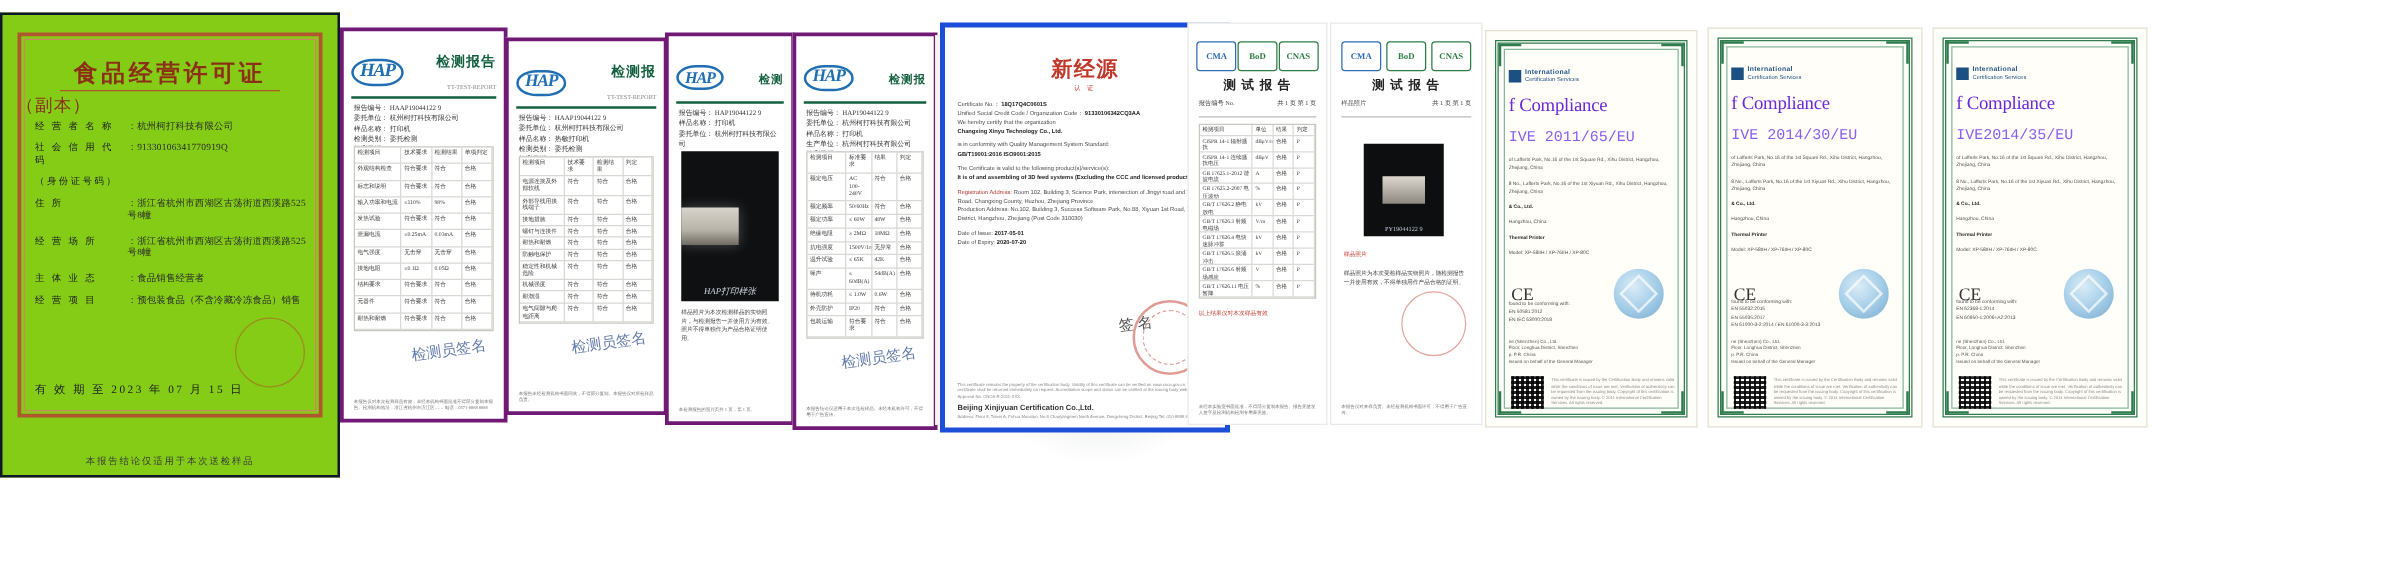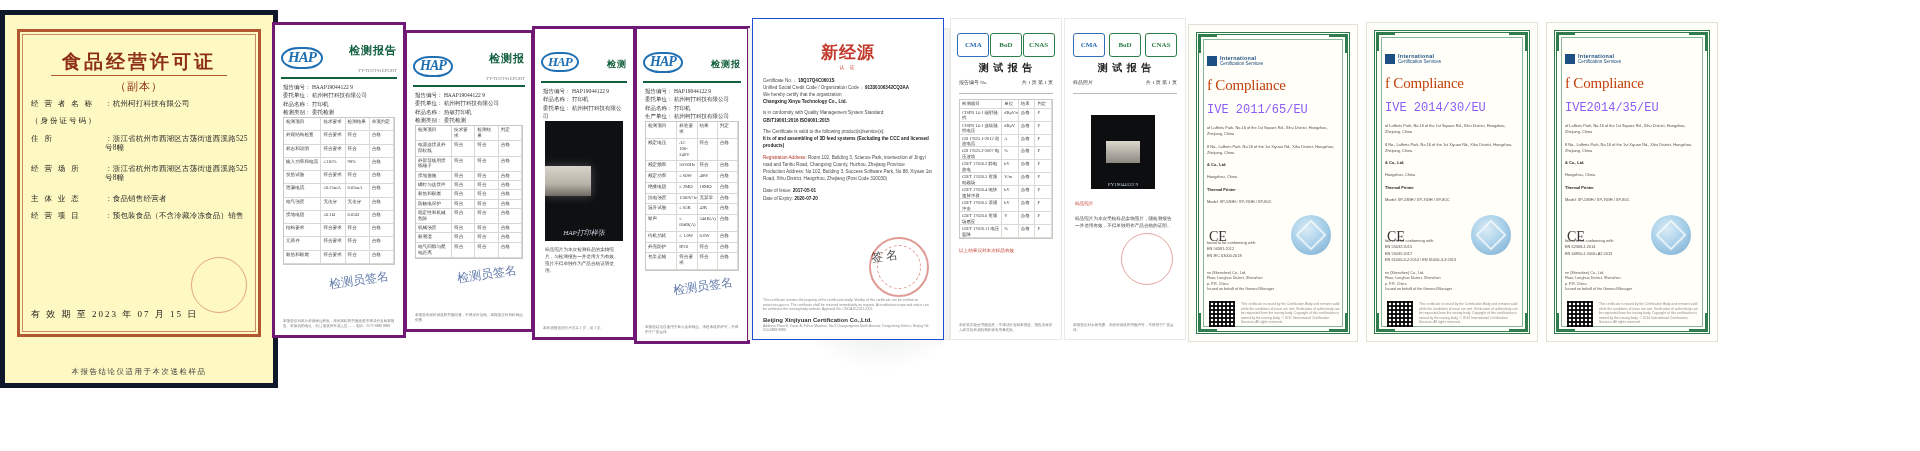--- a/index.html
+++ b/index.html
@@ -25,22 +25,22 @@
   .doc {
     position: absolute;
     top: 0;
     background: #fdfdfb;
     overflow: hidden;
   }
 
   
   .lic {
     left: 0; top: 10px; width: 268px; height: 368px;
-    background: #fef9c3;
-    border: 5px solid #0f172a;
+    background: #84cc16;
+    border: 2px solid #0f172a;
   }
   .lic-frame {
     position: absolute;
     left: 12px; top: 14px; right: 12px; bottom: 46px;
     border: 2px solid #b0572f;
     box-shadow: inset 0 0 0 1px #b0572f;
   }
   .lic-frame::after {
     content: "";
     position: absolute;
@@ -58,25 +58,26 @@
     color: #8d2f17;
   }
   .lic-title-underline {
     position: absolute;
     left: 46px; right: 46px; top: 60px;
     height: 1px; background: #b0572f;
   }
   .lic-sub {
     position: absolute;
     left: 0; right: 0; top: 64px;
-    text-align: center;
-    font-family: "Liberation Serif", serif;
-    font-size: 11px;
+    text-align: left;
+    font-family: "Liberation Serif", serif;
+    font-size: 14px;
     color: #8d2f17;
     letter-spacing: 1px;
+    padding-left: 11px;
   }
   .lic-rows {
     position: absolute;
     left: 26px; right: 20px; top: 84px;
   }
   .lic-row {
     display: flex;
     align-items: flex-start;
     margin-bottom: 8px;
     font-family: "Liberation Serif", serif;
@@ -211,21 +212,22 @@
   }
   .hap-note {
     position: absolute; left: 10px; right: 10px; top: 218px;
     font-family: "Liberation Serif", serif;
     font-size: 4.6px; color: #444; line-height: 1.5;
   }
 
   
   .qms {
     background: #ffffff;
-    border: 1px solid #1d4ed8;
+    border: 4px solid #1d4ed8;
+    padding-left: 34px;
   }
   .qms-logo {
     position: absolute; left: 50%; transform: translateX(-50%);
     top: 22px; text-align: center;
   }
   .qms-logo .cn {
     font-family: "Liberation Serif", serif;
     font-size: 17px; font-weight: bold; color: #c0392b;
     letter-spacing: 1px;
   }
@@ -377,21 +379,21 @@
     width: 10px; height: 10px; background: #1c4f82; flex: 0 0 10px;
   }
   .eu-head .txt {
     font-family: "Liberation Sans", sans-serif;
     font-size: 4.6px; color: #1c4f82; line-height: 1.2;
   }
   .eu-head .txt b { font-size: 5.4px; display: block; letter-spacing: .3px; }
   .eu-title {
     position: absolute; left: 18px; right: 14px; top: 52px;
     font-family: "Liberation Serif", serif;
-    font-size: 15px; color: #c2410c; letter-spacing: -.2px;
+    font-size: 15px; color: #6d28d9; letter-spacing: -.2px;
   }
   .eu-sub {
     position: absolute; left: 18px; right: 14px; top: 78px;
     font-family: Liberation Mono, monospace;
     font-size: 12px; color: #8b5cf6;
   }
   .eu-body {
     position: absolute; left: 18px; right: 16px; top: 100px;
     font-family: "Liberation Sans", sans-serif;
     font-size: 3.9px; color: #4e4e4e; line-height: 1.6;
@@ -463,20 +465,24 @@
   <div class="doc lic">
     <div class="lic-frame"></div>
     <div class="lic-title">食品经营许可证</div>
     <div class="lic-title-underline"></div>
     <div class="lic-sub">（副本）</div>
 
     <div class="lic-rows">
       <div class="lic-row">
         <span class="k">经 营 者 名 称</span>
         <span class="v">：杭州柯打科技有限公司</span>
+      </div>
+      <div class="lic-row">
+        <span class="k">社 会 信 用 代 码</span>
+        <span class="v">：91330106341770919Q</span>
       </div>
       <div class="lic-row">
         <span class="k">（身份证号码）</span>
         <span class="v"></span>
       </div>
       <div class="lic-row tall">
         <span class="k">住          所</span>
         <span class="v">：浙江省杭州市西湖区古荡街道西溪路525号8幢</span>
       </div>
       <div class="lic-row tall">

